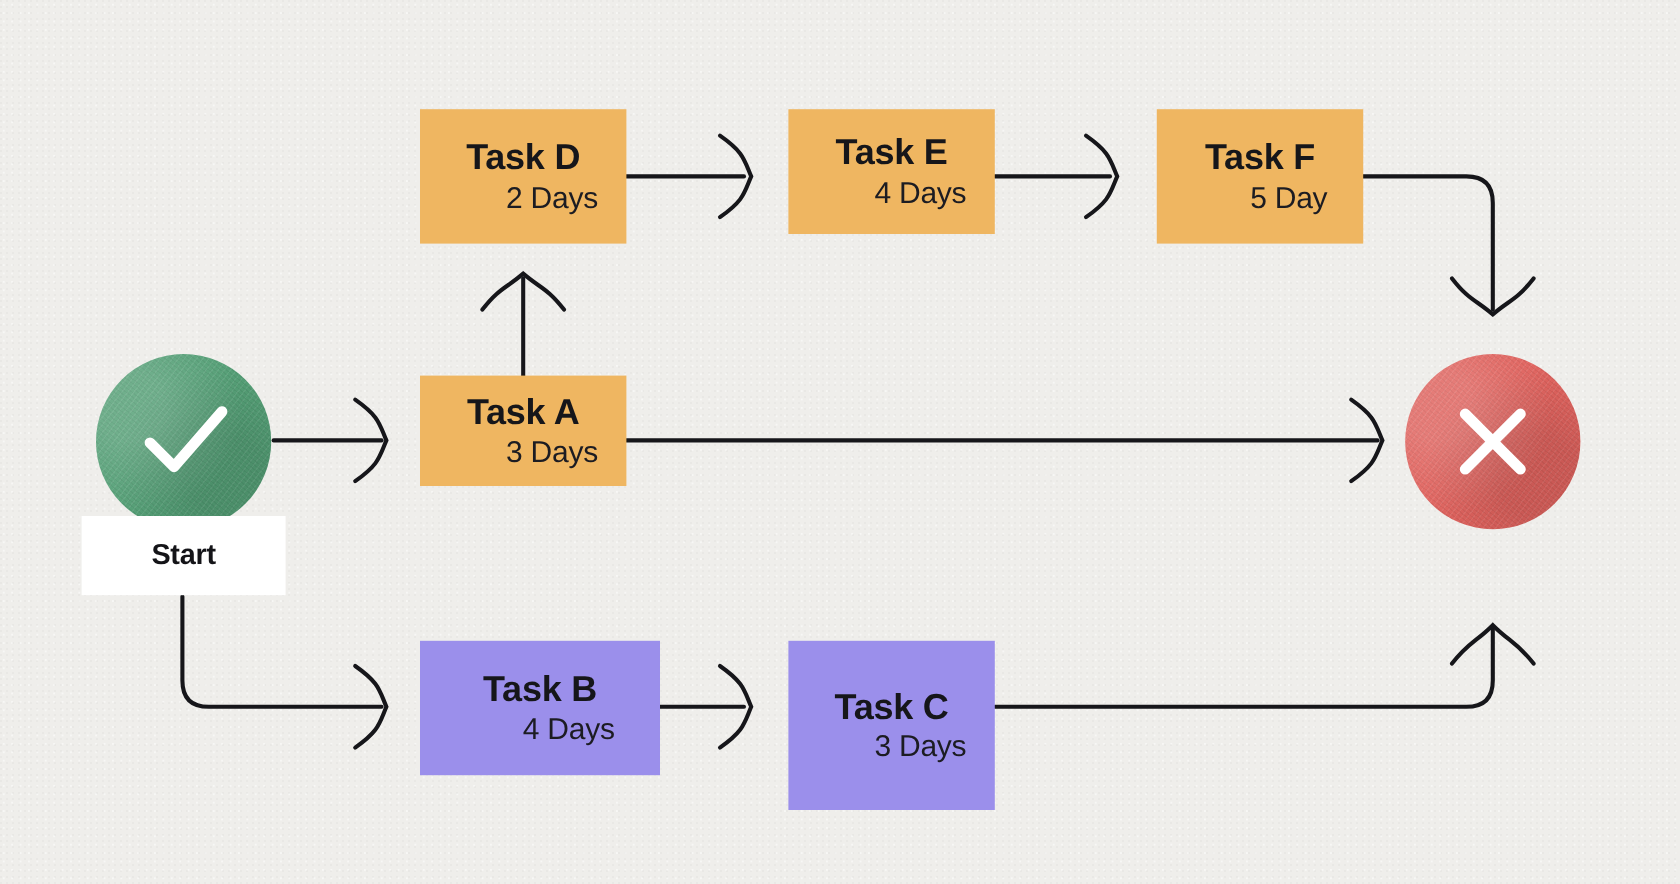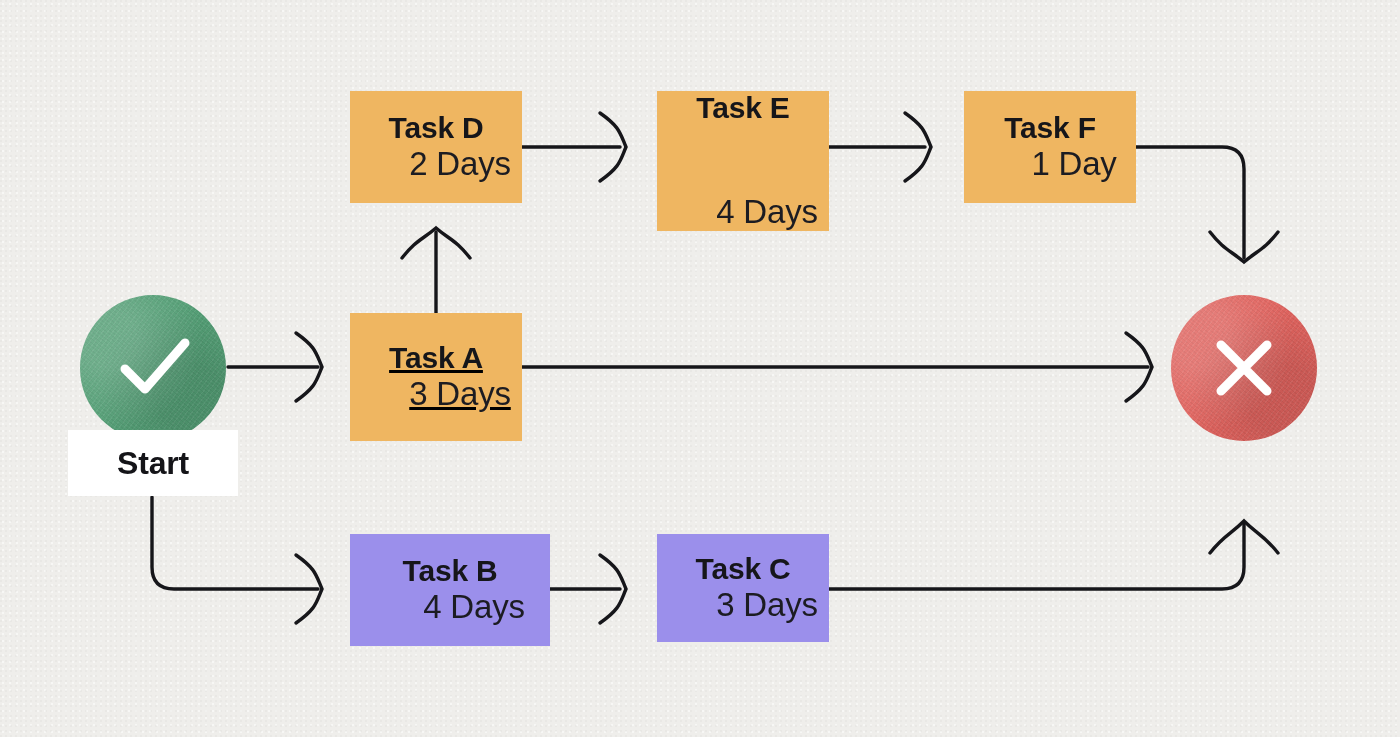--- a/index.html
+++ b/index.html
@@ -38,21 +38,21 @@
     line-height: 1.12;
   }
   .task-title {
     font-weight: bold;
     font-size: 30px;
     color: #16161a;
     letter-spacing: -0.2px;
   }
   .task-duration {
     font-weight: 400;
-    font-size: 33px;
+    font-size: 25px;
     color: #1c1c22;
     letter-spacing: -0.2px;
     margin-top: 2px;
     margin-left: 48px;
   }
   .terminal-circle {
     position: absolute;
     border-radius: 50%;
   }
   .terminal-circle .tex {
@@ -65,21 +65,21 @@
       repeating-linear-gradient(38deg, rgba(0,0,0,0.05) 0 1px, transparent 1px 3px),
       repeating-linear-gradient(128deg, rgba(255,255,255,0.07) 0 1px, transparent 1px 4px);
   }
   .terminal-label {
     position: absolute;
     background: #ffffff;
     display: flex;
     align-items: center;
     justify-content: center;
     font-weight: bold;
-    font-size: 32px;
+    font-size: 24px;
     color: #141418;
     letter-spacing: -0.2px;
   }
   .glyph-svg { position: absolute; inset: 0; }
 </style>
 </head>
 <body>
 
 <div id="canvas">
 
@@ -149,38 +149,38 @@
     <svg class="glyph-svg" viewBox="0 0 146 146">
       <path d="M 50 50 L 96 96 M 96 50 L 50 96" fill="none" stroke="#ffffff" stroke-width="9" stroke-linecap="round"></path>
     </svg>
   </div>
 
   <div class="task-box" style="left:350px; top:91px; width:172px; height:112px; background:#efb661;">
     <div class="task-title">Task D</div>
     <div class="task-duration">2 Days</div>
   </div>
 
-  <div class="task-box" style="left:657px; top:91px; width:172px; height:140px; background:#efb661;justify-content:space-between;">
+  <div class="task-box" style="left:657px; top:91px; width:172px; height:104px; background:#efb661;">
     <div class="task-title">Task E</div>
     <div class="task-duration">4 Days</div>
   </div>
 
   <div class="task-box" style="left:964px; top:91px; width:172px; height:112px; background:#efb661;justify-content:center;">
     <div class="task-title">Task F</div>
-    <div class="task-duration">1 Day</div>
+    <div class="task-duration">5 Day</div>
   </div>
 
-  <div class="task-box" style="left:350px; top:313px; width:172px; height:128px; background:#efb661;text-decoration:underline;">
+  <div class="task-box" style="left:350px; top:313px; width:172px; height:92px; background:#efb661;">
     <div class="task-title">Task A</div>
     <div class="task-duration">3 Days</div>
   </div>
 
   <div class="task-box" style="left:350px; top:534px; width:200px; height:112px; background:#9b8feb;">
     <div class="task-title">Task B</div>
     <div class="task-duration">4 Days</div>
   </div>
 
-  <div class="task-box" style="left:657px; top:534px; width:172px; height:108px; background:#9b8feb;text-align:center;">
+  <div class="task-box" style="left:657px; top:534px; width:172px; height:141px; background:#9b8feb;text-align:center;">
     <div class="task-title">Task C</div>
     <div class="task-duration">3 Days</div>
   </div>
 
 </div>
 
 </body></html>

